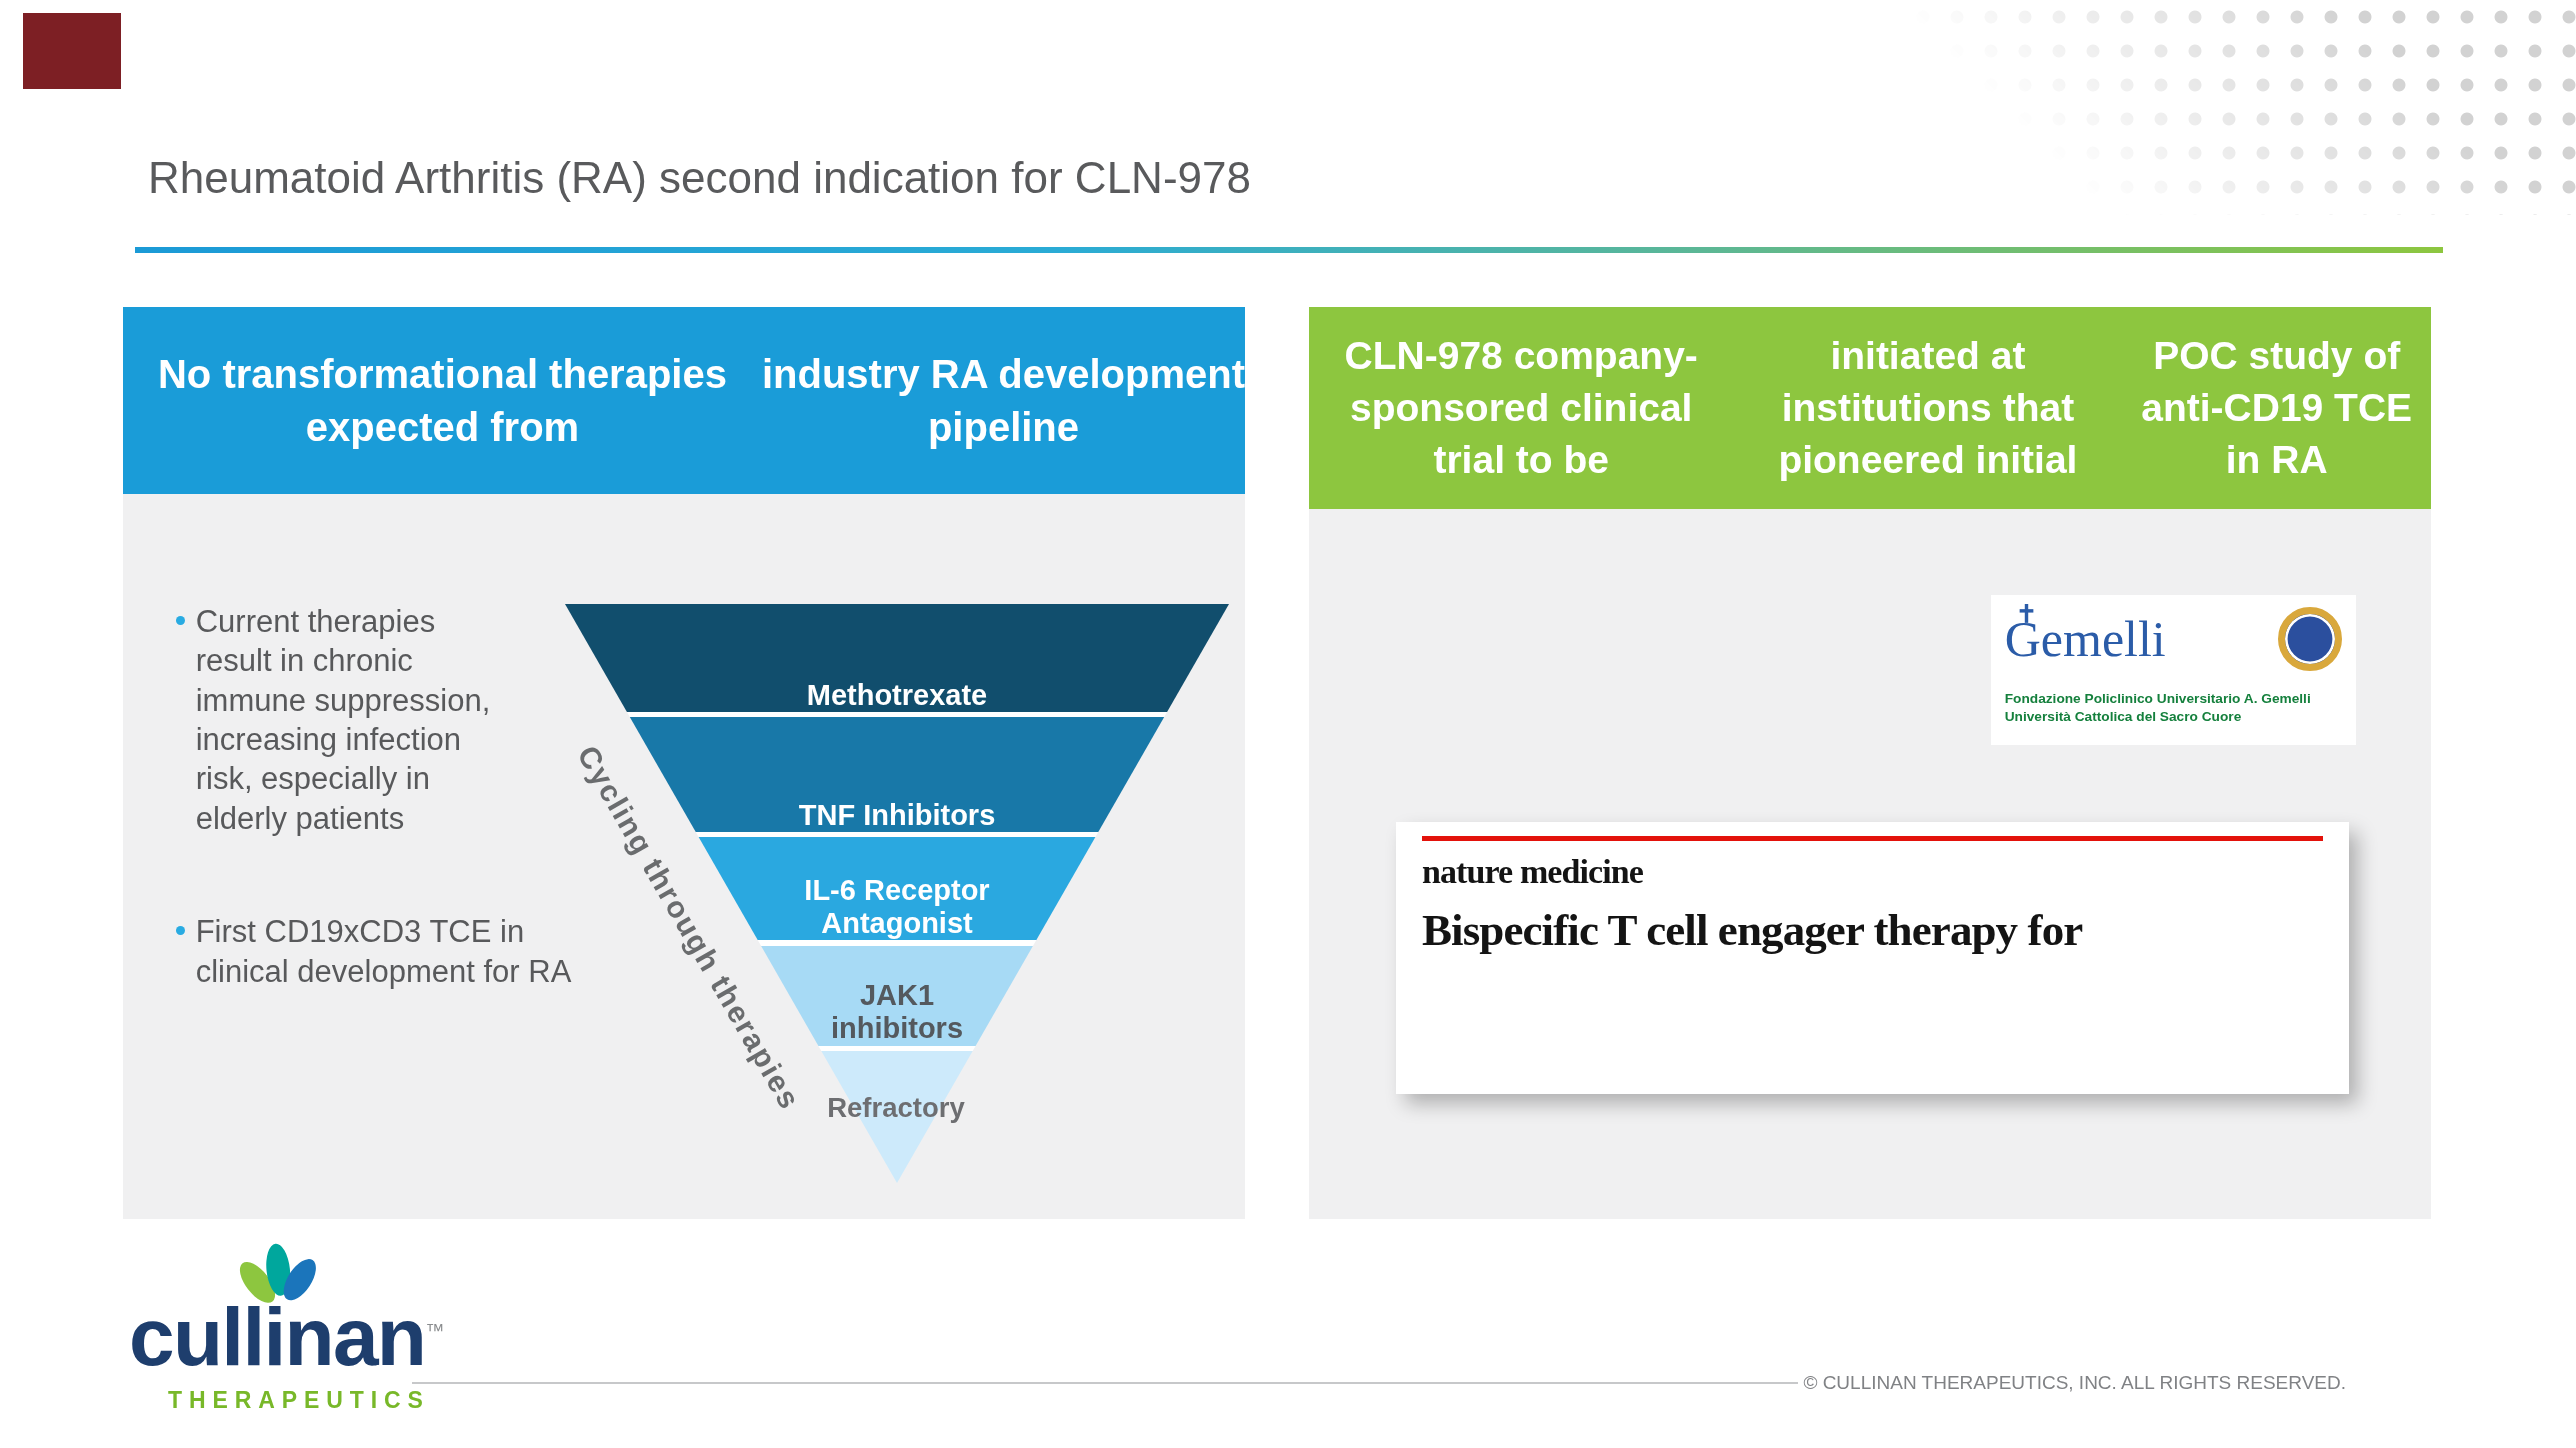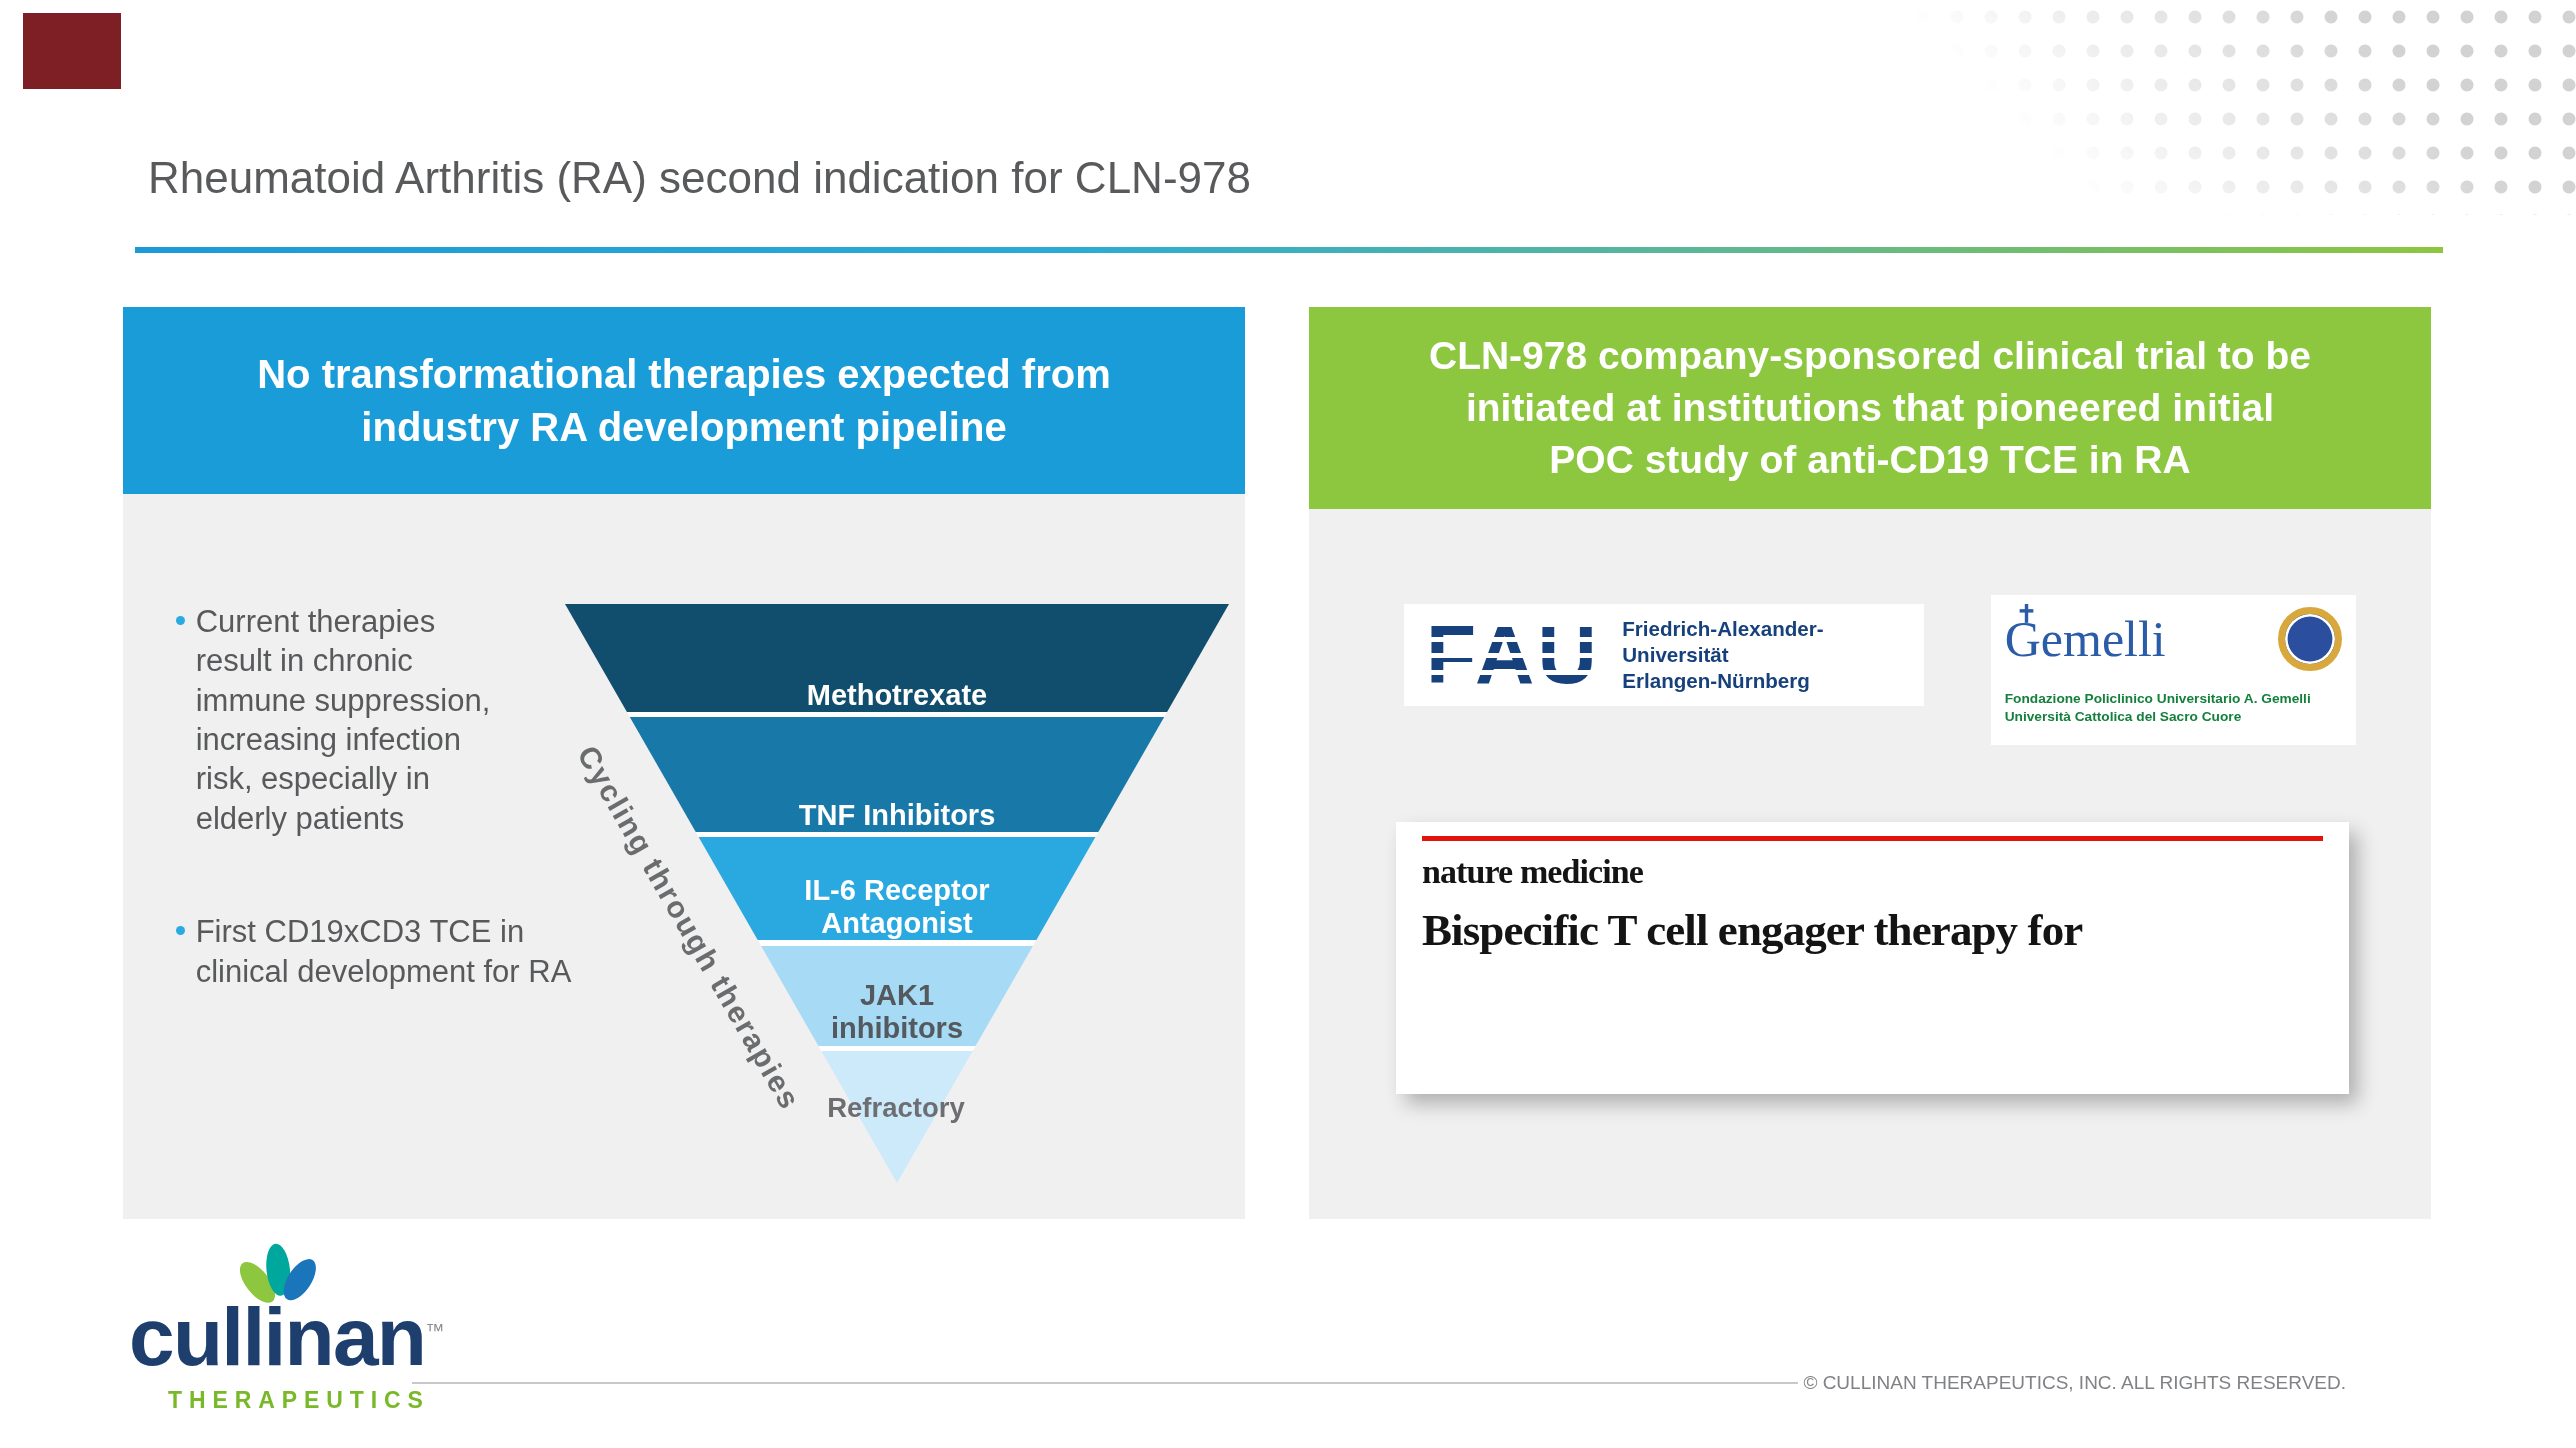--- a/index.html
+++ b/index.html
@@ -16,21 +16,21 @@
 
   
   .title{position:absolute;left:148px;top:153px;font-size:44px;font-weight:400;color:#595a5c;letter-spacing:0;}
   .title-rule{position:absolute;left:135px;top:247px;width:2308px;height:6px;
     background:linear-gradient(90deg,#1b9ad6 0%,#2aabd5 40%,#5cb795 68%,#8dc63f 100%);}
 
   
   .panel{position:absolute;top:307px;width:1122px;}
   .panel-left{left:123px;}
   .panel-right{left:1309px;}
-  .panel-header{display:flex;flex-direction:column;align-items:center;justify-content:center;
+  .panel-header{display:flex;align-items:center;justify-content:center;
     color:#fff;font-weight:bold;text-align:center;}
   .panel-left .panel-header{height:187px;font-size:40px;line-height:1.32;}
   .panel-right .panel-header{height:202px;font-size:39px;line-height:1.34;}
   .panel-body{background:#f0f0f1;position:relative;}
   .panel-left .panel-body{height:725px;}
   .panel-right .panel-body{height:710px;}
 
   
   .bullets{position:absolute;left:53px;top:108px;}
   .bullet{display:flex;align-items:flex-start;font-size:31px;line-height:1.27;color:#58595b;}
@@ -148,32 +148,20 @@
   </div>
 
   <div class="panel panel-right">
     <div class="panel-header" style="background: rgb(141, 198, 63);">
       <div>CLN-978 company-sponsored clinical trial to be</div>
       <div>initiated at institutions that pioneered initial</div>
       <div>POC study of anti-CD19 TCE in RA</div>
     </div>
     <div class="panel-body">
 
-      <div class="fau-card">
-        <div class="fau-letters-wrap">
-          <div class="fau-letters">FAU</div>
-          <div class="fau-stripe fs1"></div>
-          <div class="fau-stripe fs2"></div>
-          <div class="fau-stripe fs3"></div>
-        </div>
-        <div class="fau-name">
-          <div>Friedrich-Alexander-Universität</div>
-          <div>Erlangen-Nürnberg</div>
-        </div>
-      </div>
 
       <div class="gemelli-card">
         <div class="gemelli-row">
           <div class="gemelli-name-wrap">
             <svg class="gemelli-cross" width="19" height="20.6" viewBox="0 0 22 24">
               <rect x="9" y="0" width="4" height="22" fill="#2b5ca8"></rect>
               <rect x="3" y="6" width="16" height="4" fill="#2b5ca8"></rect>
             </svg>
             <div class="gemelli-name">Gemelli</div>
           </div>

